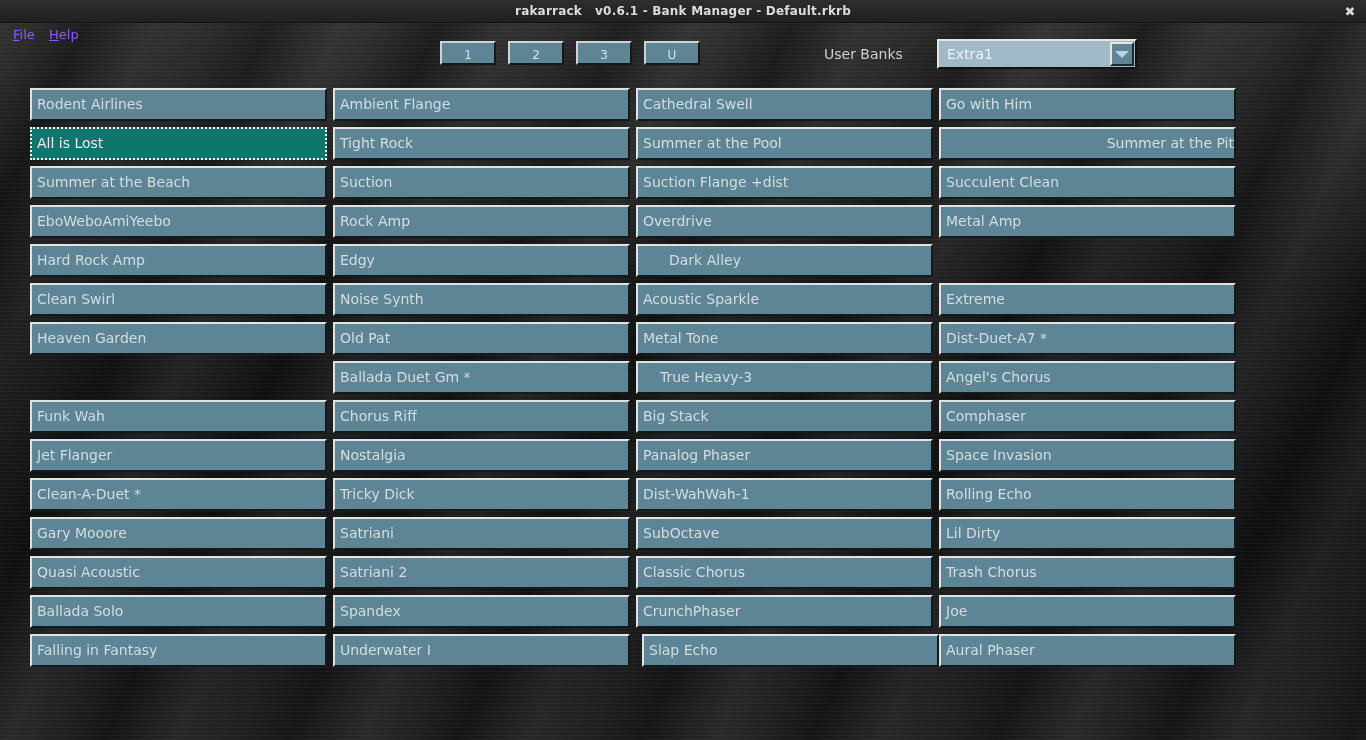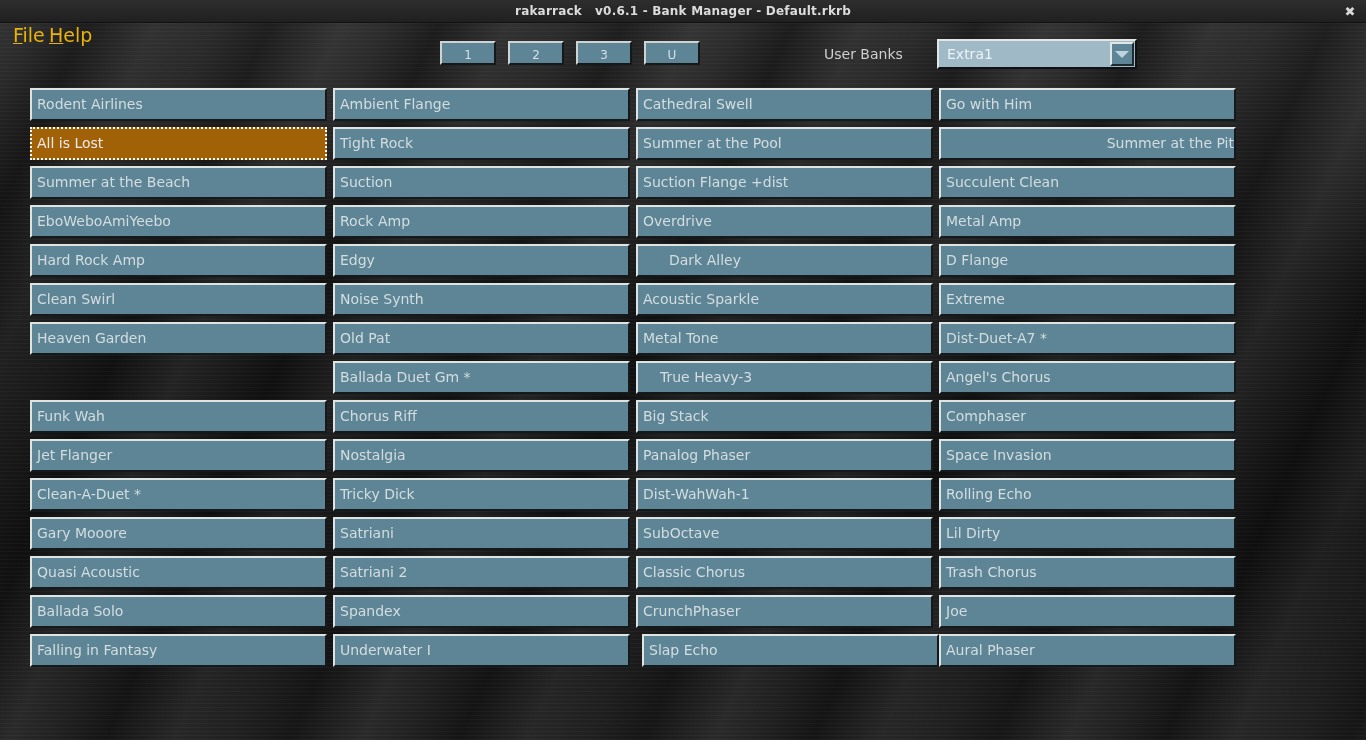--- a/index.html
+++ b/index.html
@@ -72,22 +72,22 @@
     position: absolute;
     left: 0; top: 23px;
     width: 1366px;
     height: 24px;
   }
   .menu-item {
     position: absolute;
     top: 0;
     height: 24px;
     line-height: 24px;
-    color: #eab308;
-    font-size: 19px;
+    color: #8b5cf6;
+    font-size: 13px;
     cursor: pointer;
     padding: 0 4px;
   }
   .menu-item .accel {
     text-decoration: underline;
   }
   #menu-file { left: 9px; }
   #menu-help { left: 45px; }
 
   
@@ -201,21 +201,21 @@
     border-bottom: 2px solid #141a1c;
     color: #d3dde0;
     font-size: 14px;
     line-height: 29px;
     padding-left: 5px;
     white-space: nowrap;
     overflow: hidden;
     cursor: pointer;
   }
   .preset-cell.selected {
-    background: #a16207;
+    background: #0f766e;
     border-top: 2px dotted #ffffff;
     border-left: 2px dotted #ffffff;
     border-right: 2px dotted #ffffff;
     border-bottom: 2px dotted #ffffff;
     color: #f4e9ea;
   }
 </style>
 </head>
 <body>
 
@@ -298,21 +298,20 @@
       <div class="preset-cell" style="top: 429px;">SubOctave</div>
       <div class="preset-cell" style="top: 468px;">Classic Chorus</div>
       <div class="preset-cell" style="top: 507px;">CrunchPhaser</div>
       <div class="preset-cell" style="top: 546px; margin-left: 6px;">Slap Echo</div>
     </div>
   <div class="grid-col" id="col-3">
       <div class="preset-cell" style="top: 0px;">Go with Him</div>
       <div class="preset-cell" style="top: 39px; text-align: right;">Summer at the Pit</div>
       <div class="preset-cell" style="top: 78px;">Succulent Clean</div>
       <div class="preset-cell" style="top: 117px;">Metal Amp</div>
-      <div class="preset-cell" style="top: 156px;">D Flange</div>
       <div class="preset-cell" style="top: 195px;">Extreme</div>
       <div class="preset-cell" style="top: 234px;">Dist-Duet-A7 *</div>
       <div class="preset-cell" style="top: 273px;">Angel's Chorus</div>
       <div class="preset-cell" style="top: 312px;">Comphaser</div>
       <div class="preset-cell" style="top: 351px;">Space Invasion</div>
       <div class="preset-cell" style="top: 390px;">Rolling Echo</div>
       <div class="preset-cell" style="top: 429px;">Lil Dirty</div>
       <div class="preset-cell" style="top: 468px;">Trash Chorus</div>
       <div class="preset-cell" style="top: 507px;">Joe</div>
       <div class="preset-cell" style="top: 546px;">Aural Phaser</div>

